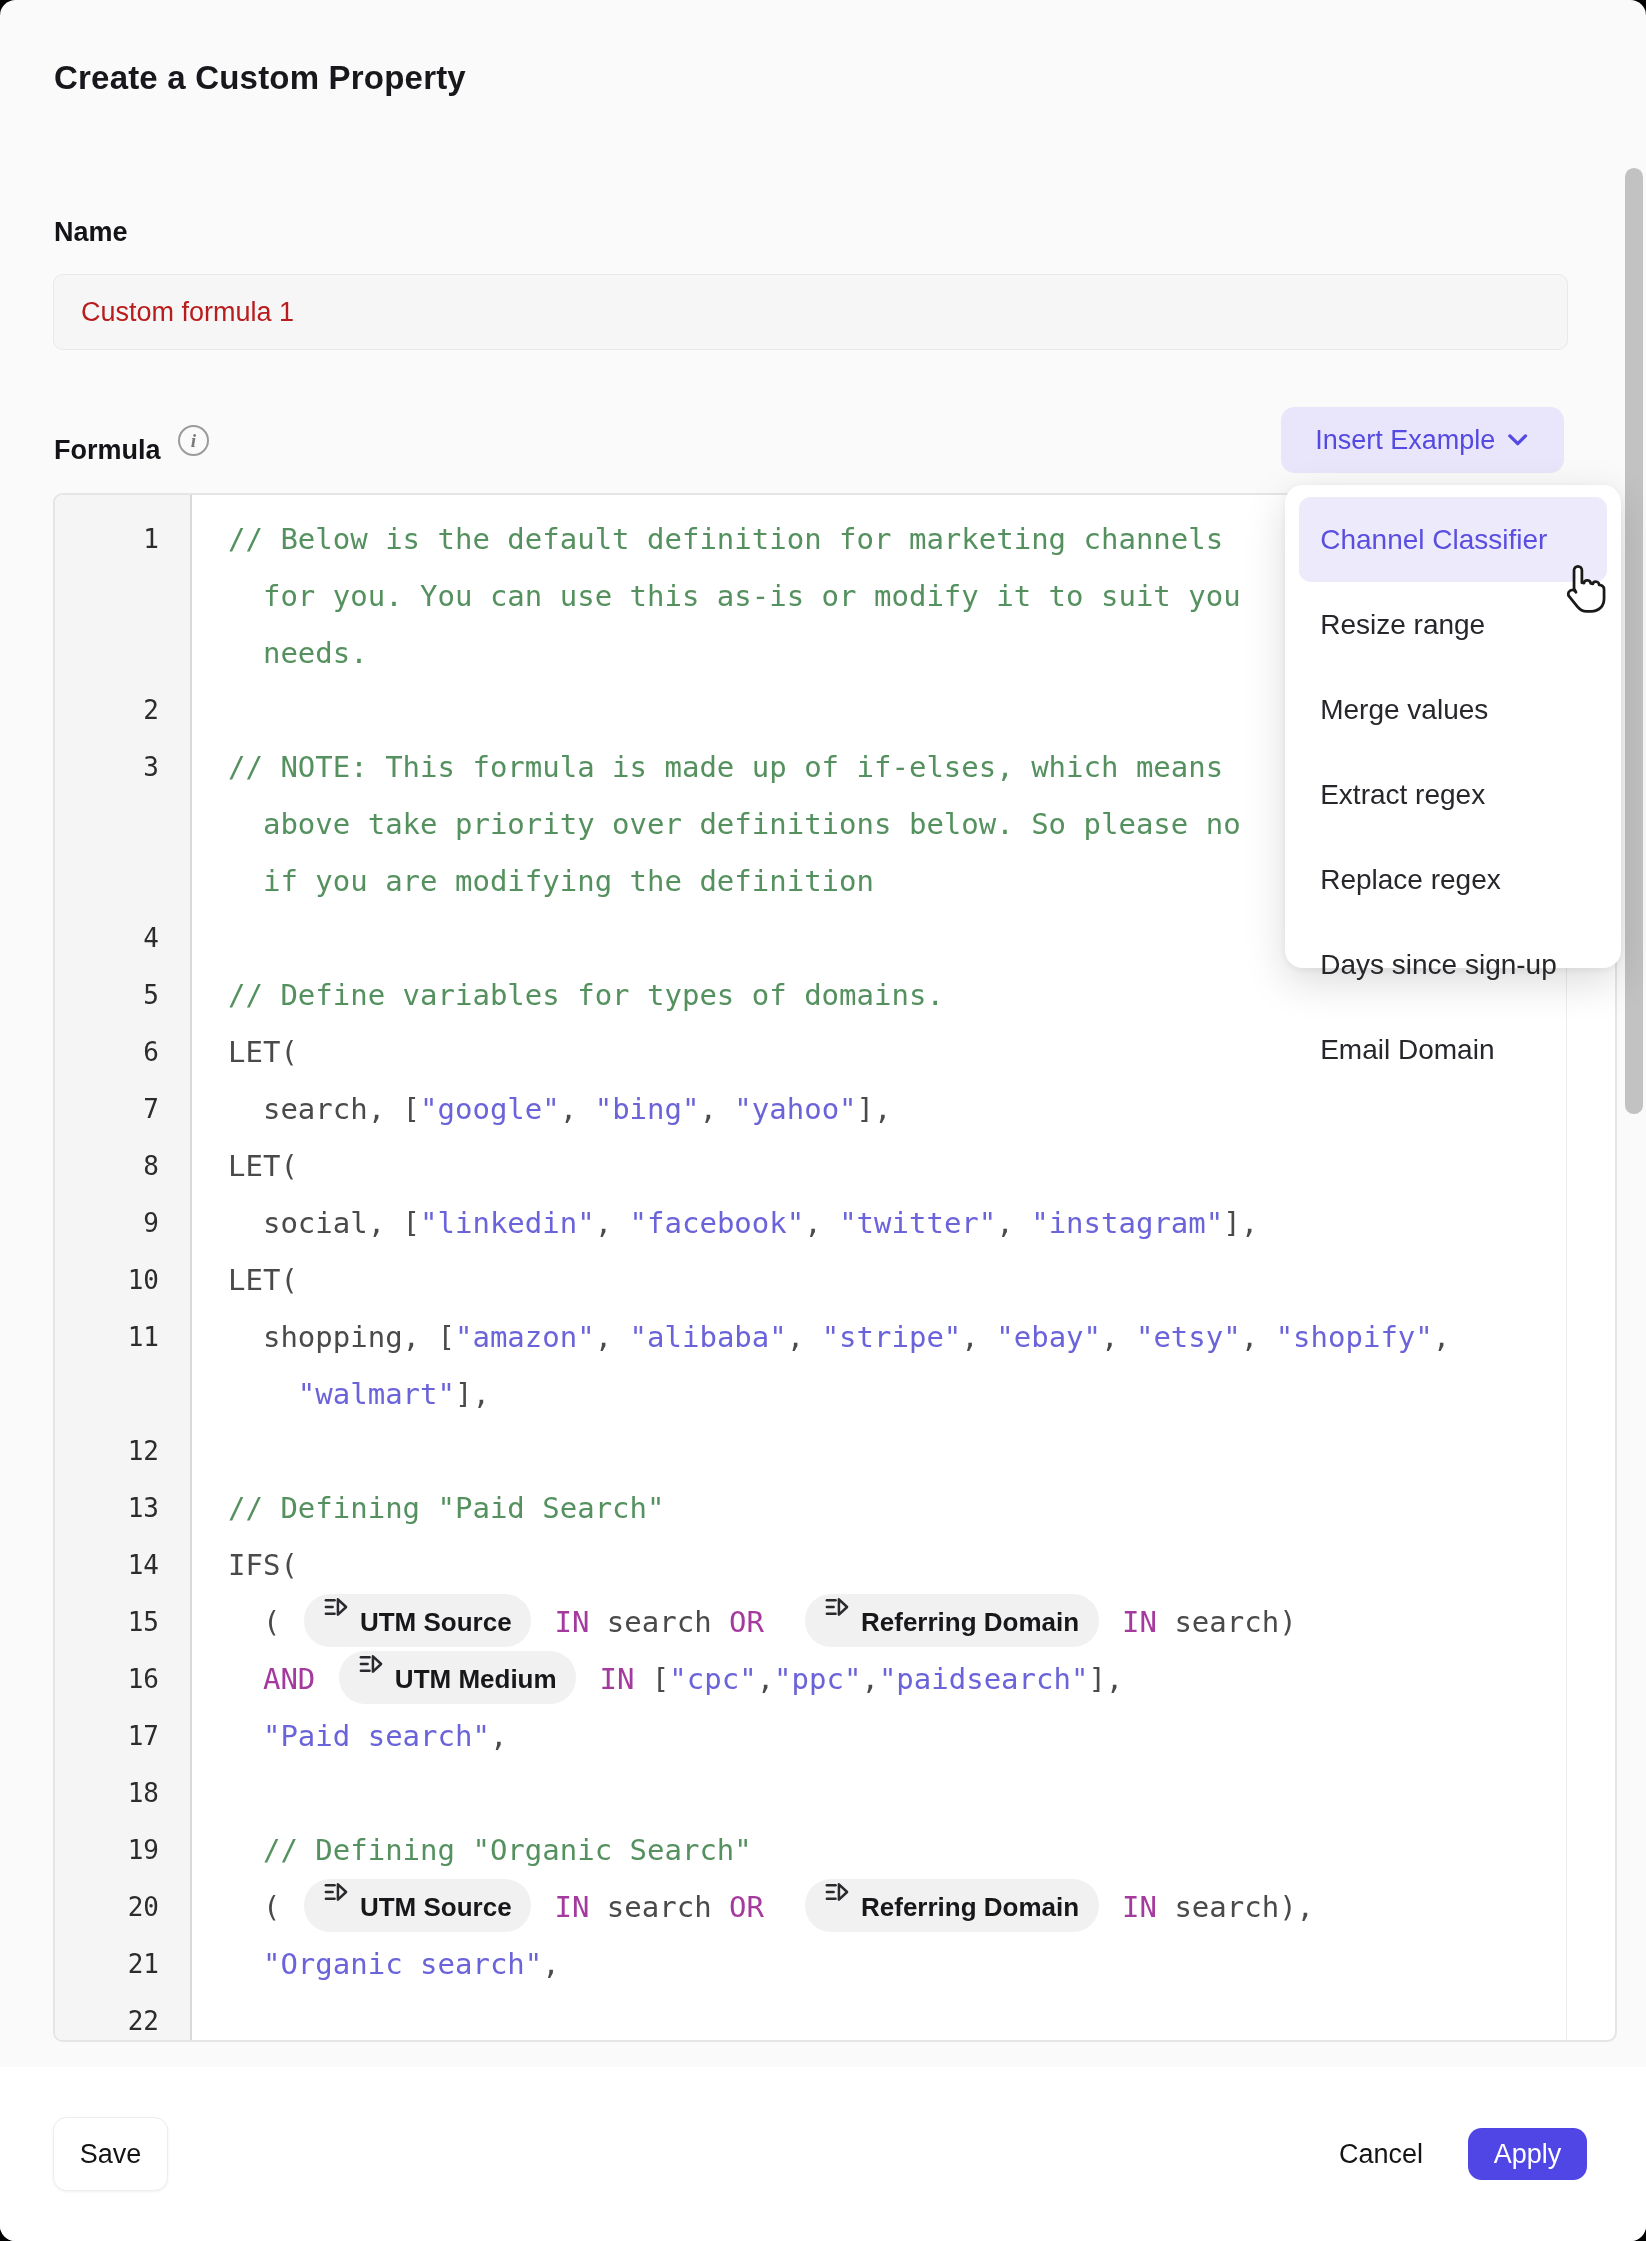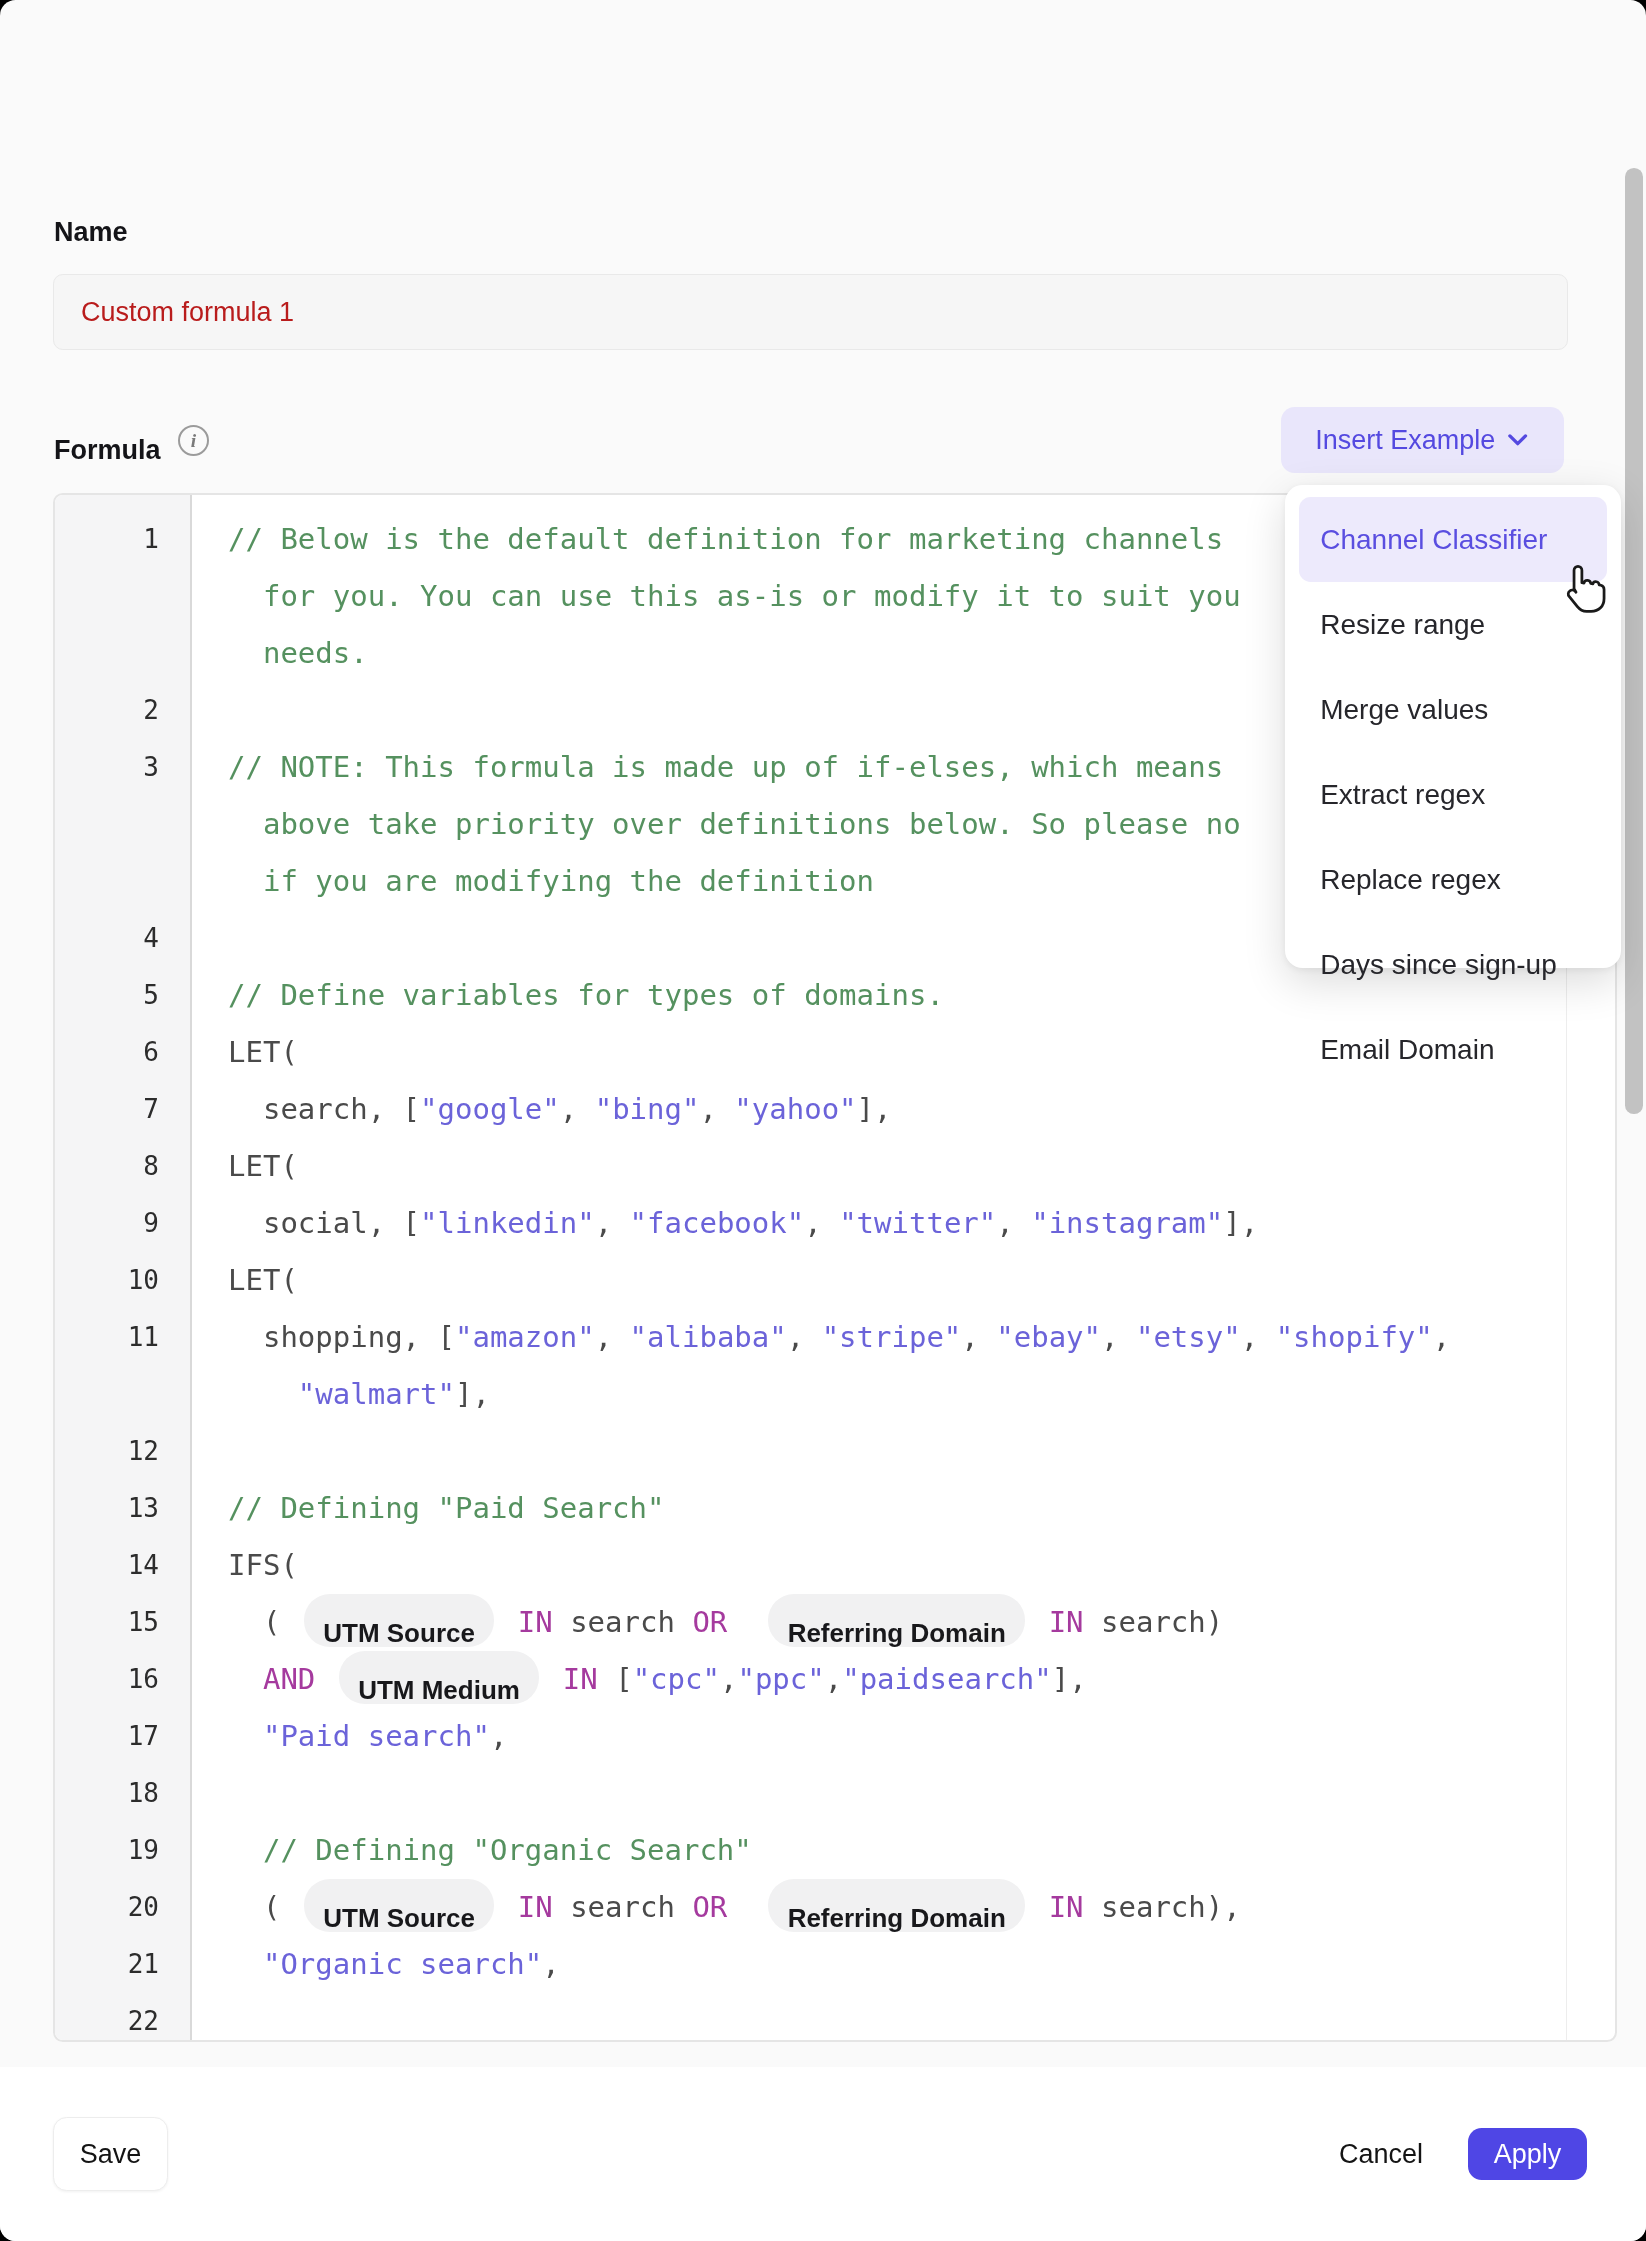--- a/index.html
+++ b/index.html
@@ -70,26 +70,25 @@
     flex:1; white-space:pre; overflow:hidden;
     font-family:"DejaVu Sans Mono", monospace; font-size:29px;
     line-height:57px; padding-left:36px; color:#4a4a4a;
   }
   .cline .comment{ color:#55915f; }
   .cline .str{ color:#6b63d9; }
   .cline .kw{ color:#a53a9e; }
   .cline .code{ color:#4a4a4a; }
 
   .chip{
-    display:inline-flex; align-items:center; gap:10.7px; vertical-align:middle;
+    display:inline-flex; gap:10.7px; vertical-align:middle;
     height:53px; padding:0 19.5px; margin:0 5.9px; border-radius:26px;
     background:#f1f1f2; font-family:"Liberation Sans", sans-serif;
     font-size:26px; font-weight:700; color:#18181b; position:relative; top:-2.9px;
     cursor:pointer;
-    flex-direction:column;
   }
 
   
   .menu{
     position:absolute; left:1285px; top:485px; width:336px; height:483px;
     background:#fff; border-radius:17.6px; padding:12px 0;
     box-shadow:0 13.7px 43px rgba(0,0,0,.14), 0 2px 7.8px rgba(0,0,0,.06);
   }
   .menu-item{
     height:85px; margin:0 13.7px; display:flex; align-items:center;
@@ -128,20 +127,21 @@
     width:119px; height:52px; background:#4f46e5; border:none;
     border-radius:13.7px; font-family:"Liberation Sans", sans-serif;
     font-size:27px; color:#fff; cursor:pointer;
   }
 </style>
 </head>
 <body>
 
 <div class="modal">
 
+  <div class="dialog-title">Create a Custom Property</div>
 
   <div class="field-label name-label">Name</div>
   <div class="name-input">
     <span>Custom formula 1</span>
   </div>
 
   <div class="field-label formula-label">Formula</div>
   <div class="info-icon">i</div>
 
   <button class="insert-example-btn">

